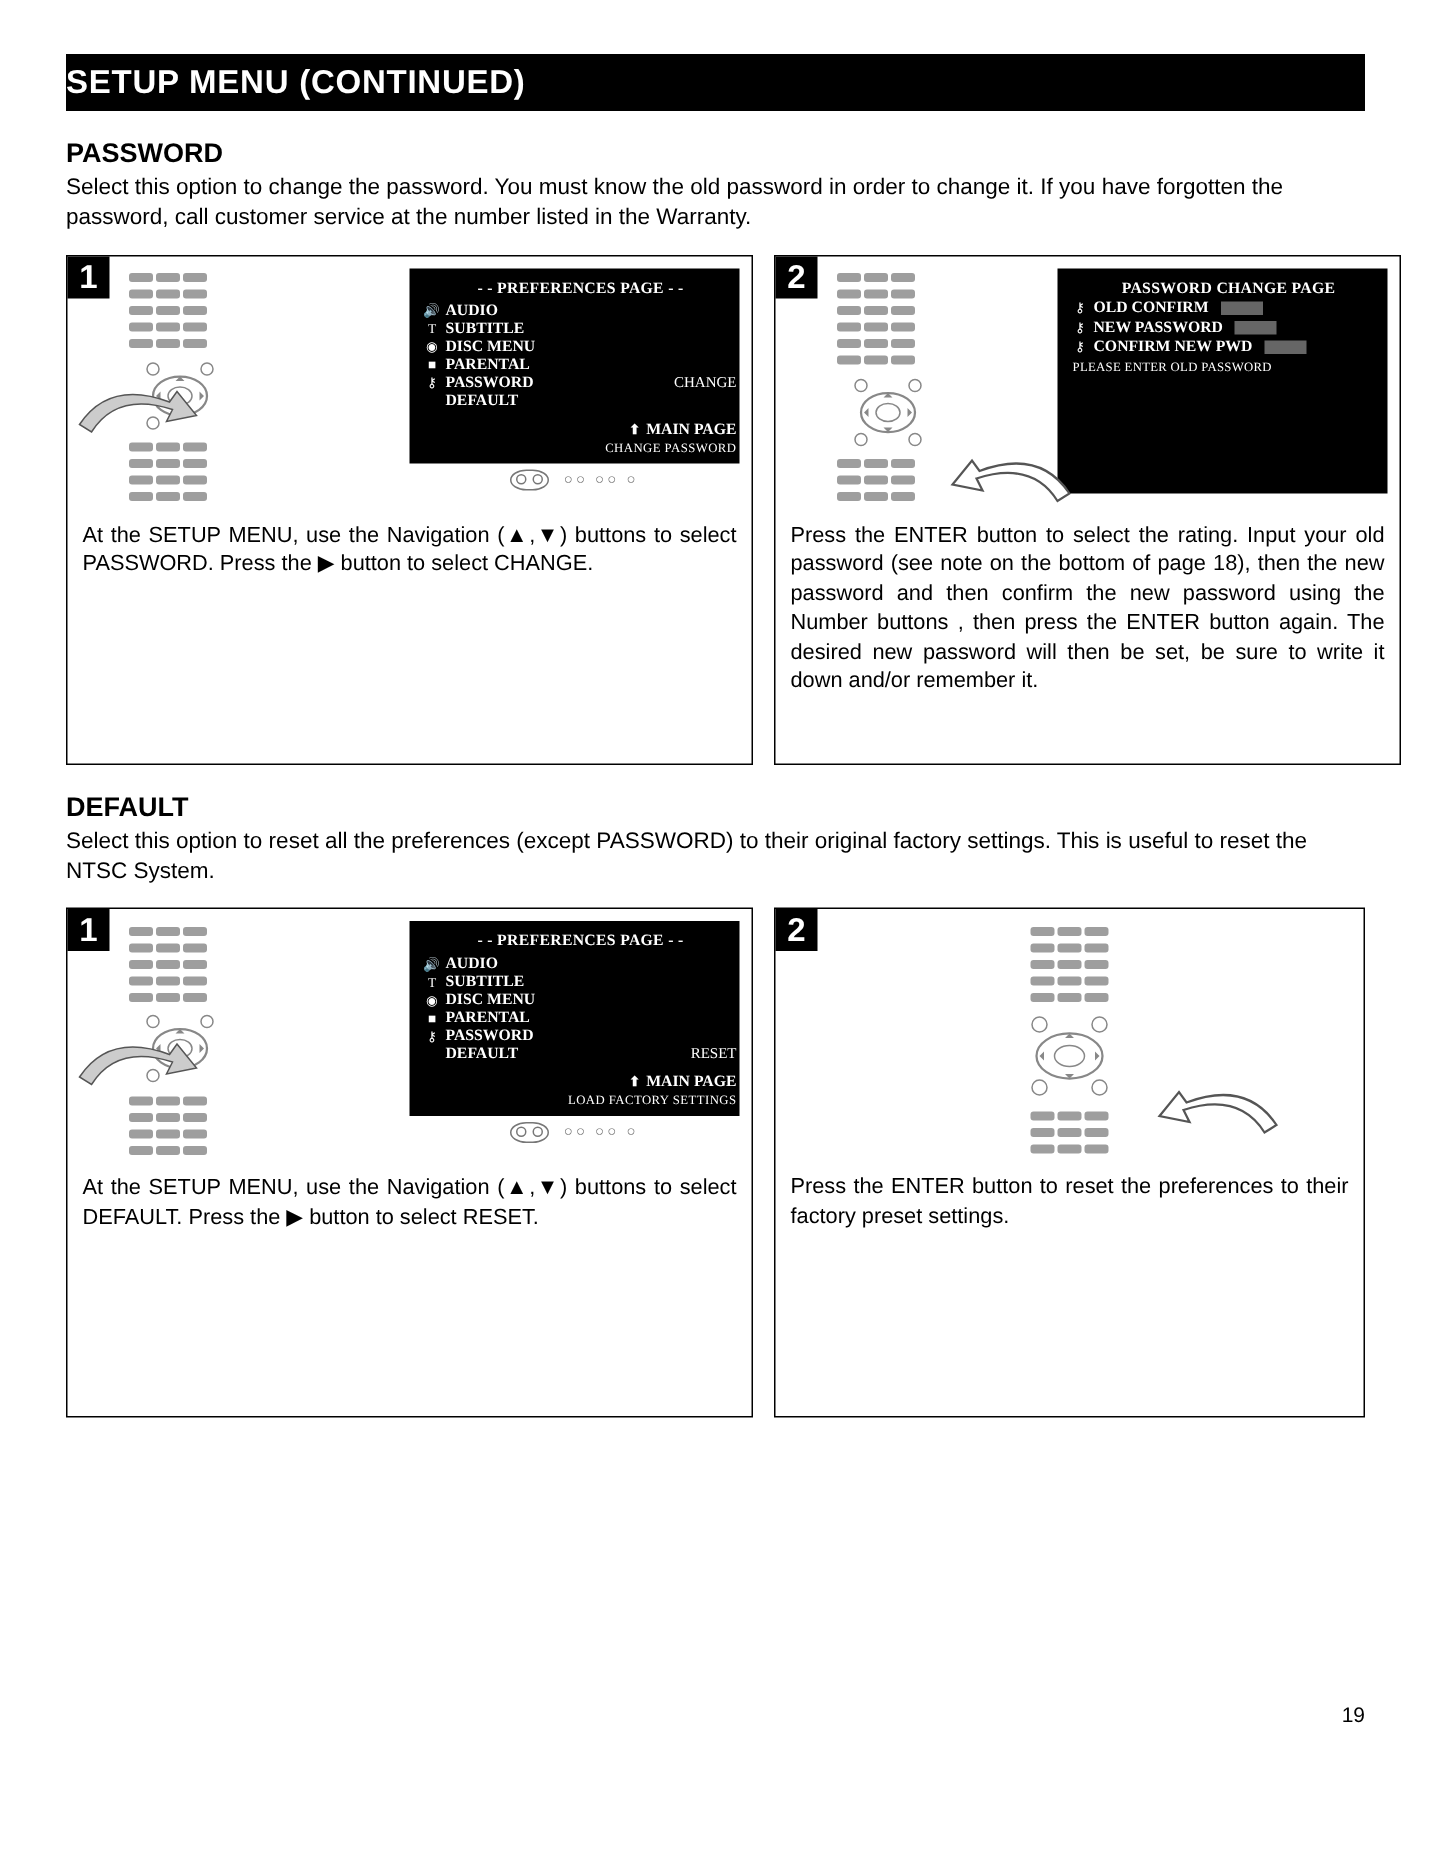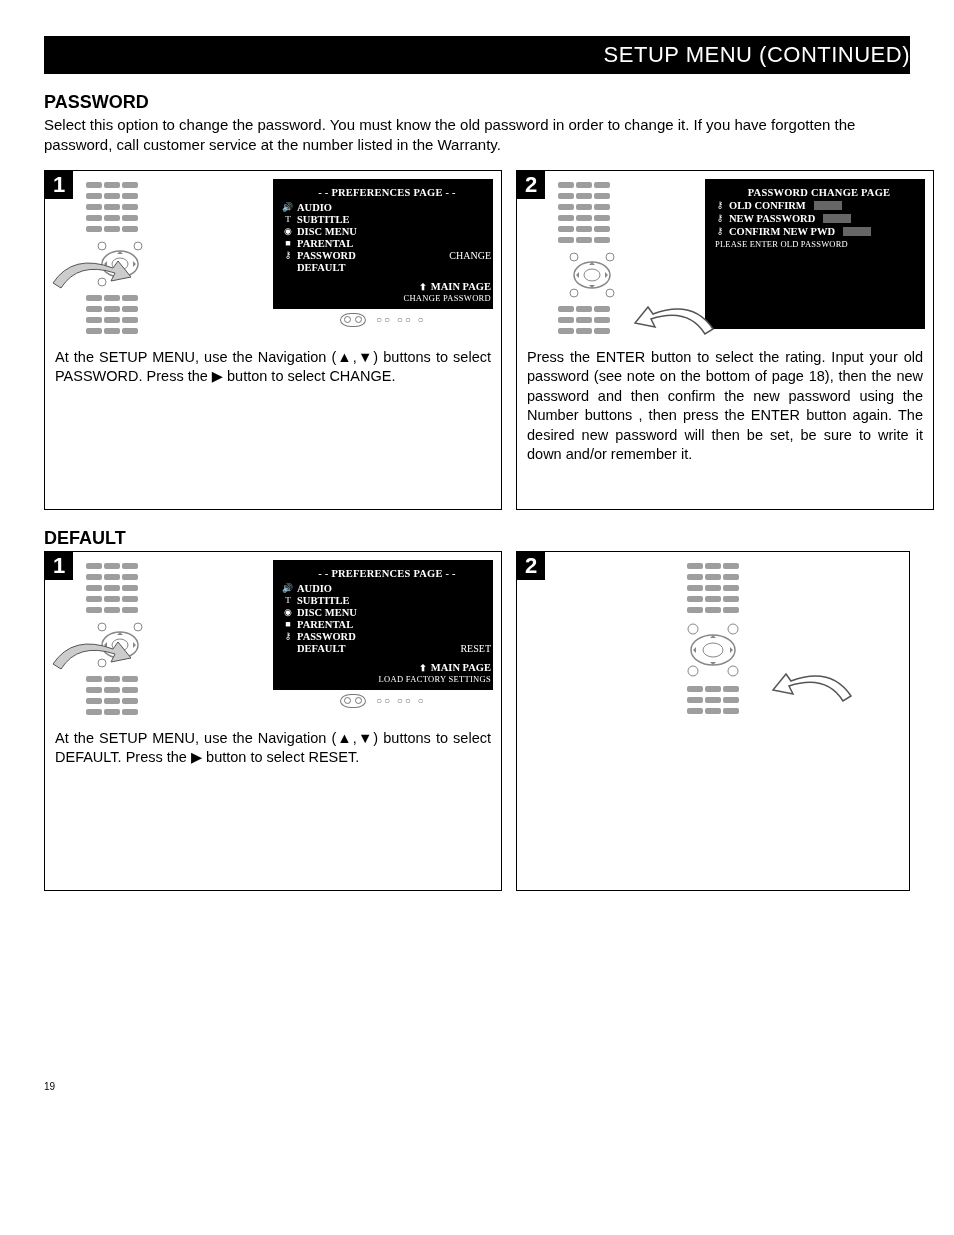--- a/index.html
+++ b/index.html
@@ -1,17 +1,17 @@
 <!DOCTYPE html>
 <html><head>
 <meta charset="utf-8">
 <style>
   html,body{margin:0;padding:0;background:#fff;font-family:Arial,Helvetica,sans-serif;color:#000}
   .page{width:954px;margin:0 auto;padding:36px 44px 24px 44px;box-sizing:border-box}
-  .title-bar{background:#000;color:#fff;text-align:right;font-weight:normal;font-size:22px;padding:6px 0;letter-spacing:0.5px}
+  .title-bar{background:#000;color:#fff;text-align:left;font-weight:bold;font-size:22px;padding:6px 0;letter-spacing:0.5px}
   .sect-head{font-weight:bold;font-size:18px;margin:18px 0 2px 0}
   .sect-body{font-size:15px;line-height:1.35;margin-bottom:14px}
   .grid{display:flex;gap:14px}
   .cell{flex:1;border:1px solid #000;box-sizing:border-box;display:flex;flex-direction:column;min-height:340px}
   .cell-top{position:relative;padding:8px 8px 4px 8px;flex:0 0 auto}
   .cell-bot{padding:6px 10px 10px 10px;font-size:14.5px;line-height:1.35;flex:1;text-align:justify}
   .stepnum{position:absolute;left:0;top:0;background:#000;color:#fff;font-weight:bold;font-size:22px;width:28px;height:28px;line-height:28px;text-align:center}
   
   .remote{position:relative;margin-left:32px;width:180px}
   .blk{width:16px;background:#9e9e9e;margin:1.5px 1px;display:inline-block;height:6px;border-radius:2px}
@@ -30,21 +30,21 @@
   .scr-main{margin-top:8px;font-weight:bold;font-size:10.5px}
   .scr-main::before{content:"⬆";margin-right:4px;font-size:9px}
   .scr-hint{text-align:right;font-size:8.5px;letter-spacing:0.3px;margin-top:1px}
   .pwd-screen .scr-row{margin:2px 0}
   .pwd-screen .input-box{display:inline-block;width:28px;height:9px;background:#666;margin-left:4px;vertical-align:middle}
   .pwd-screen .scr-hint2{font-size:8.5px;letter-spacing:0.2px}
   .dots-row{text-align:center;margin-top:4px;color:#777;font-size:10px;letter-spacing:2px}
   .eye{display:inline-block;width:24px;height:12px;border:1.5px solid #777;border-radius:50%/60%;position:relative;vertical-align:middle}
   .eye::before,.eye::after{content:"";position:absolute;width:5px;height:5px;border:1px solid #777;border-radius:50%;top:2px}
   .eye::before{left:3px}.eye::after{right:3px}
-  .pagenum{text-align:left;font-size:10px;margin-top:190px}
+  .pagenum{text-align:right;font-size:14px;margin-top:190px}
   .dpad-svg{display:block}
 </style>
 </head>
 <body>
 
 <div class="page">
   <div class="title-bar">SETUP MENU (CONTINUED)</div>
 
   <div class="sect-head">PASSWORD</div>
   <div class="sect-body">Select this option to change the password. You must know the old password in order to change it. If you have forgotten the password, call customer service at the number listed in the Warranty.</div>
@@ -163,20 +163,21 @@
                 <div class="scr-hint2">PLEASE ENTER OLD PASSWORD</div>
               </div>
           </div>
         </div>
       </div>
       <div class="cell-bot">Press the ENTER button  to select the rating. Input your old password (see note on the bottom of page 18), then the new password and then confirm the new password using the Number buttons , then press the ENTER button  again. The desired new password will then be set, be sure to write it down and/or remember it.</div>
     </div>
   </div>
 
   <div class="sect-head">DEFAULT</div>
+  <div class="sect-body">Select this option to reset all the preferences (except PASSWORD) to their original factory settings. This is useful to reset the NTSC System.</div>
 
   <div class="grid">
 
     <div class="cell">
       <div class="cell-top">
         <div class="stepnum">1</div>
         <div class="illus">
           <div class="remote">
             <svg class="arrow-left" width="90" height="60" viewBox="0 0 90 60">
               <path d="M10 40 Q30 10 70 25 L75 18 L88 34 L68 38 L72 30 Q35 18 18 45 Z" fill="#ccc" stroke="#555" stroke-width="1"></path>
@@ -260,17 +261,18 @@
             </div>
             <svg width="90" height="60" viewBox="0 0 90 60" style="position:absolute;right:-58px;top:96px">
               <path d="M80 40 Q60 10 20 25 L15 18 L2 34 L22 38 L18 30 Q55 18 72 45 Z" fill="#fff" stroke="#555" stroke-width="1.5"></path>
             </svg>
             <div class="rline" style="text-align:center"><span class="blk"></span><span class="blk"></span><span class="blk"></span></div>
             <div class="rline" style="text-align:center"><span class="blk"></span><span class="blk"></span><span class="blk"></span></div>
             <div class="rline" style="text-align:center"><span class="blk"></span><span class="blk"></span><span class="blk"></span></div>
           </div>
         </div>
       </div>
+      <div class="cell-bot">Press the ENTER button to reset the preferences to their factory preset settings.</div>
     </div>
   </div>
 
   <div class="pagenum">19</div>
 </div>
 
 </body></html>

